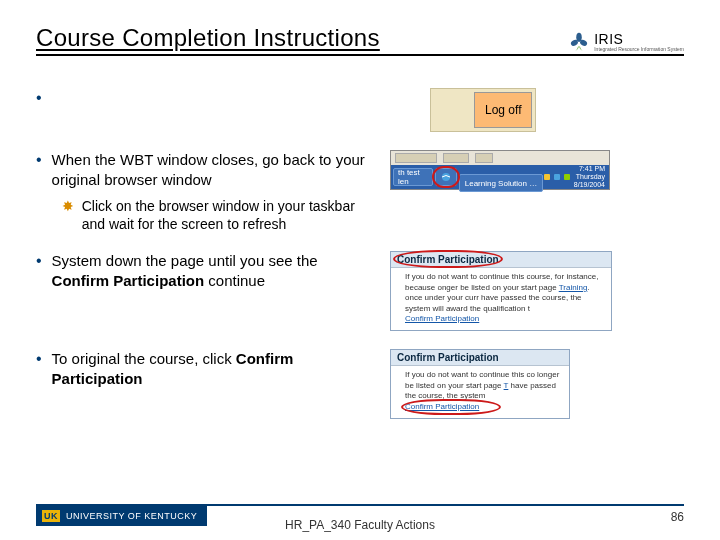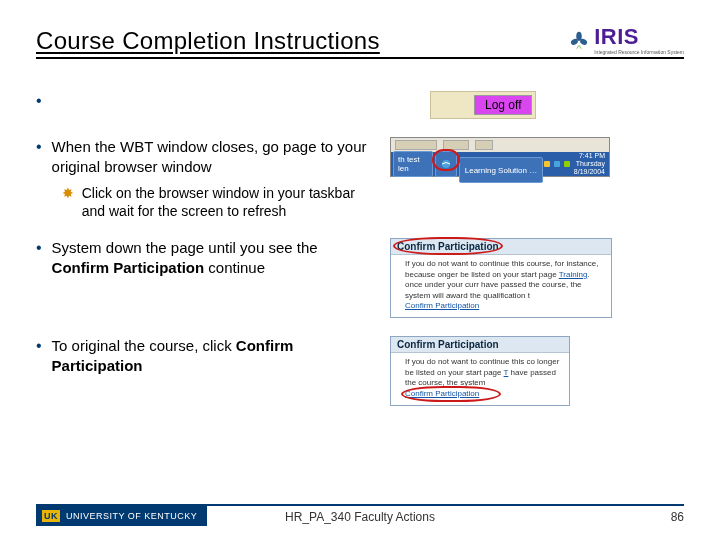--- a/index.html
+++ b/index.html
@@ -36,23 +36,23 @@
     display: flex;
     align-items: center;
     gap: 4px;
   }
   .iris-flower {
     width: 22px; height: 22px;
     position: relative;
   }
   .iris-flower svg { width: 22px; height: 22px; }
   .iris-text {
-    font-size: 22px;
-    font-weight: 700;
-    color: #4c1d95;
+    font-size: 14px;
+    font-weight: 400;
+    color: #000000;
     letter-spacing: 0.5px;
   }
   .iris-sub { font-size: 5px; color: #555; line-height: 1; }
   .content {
     position: relative;
   }
   .bullet-row {
     display: flex;
     align-items: flex-start;
     margin-bottom: 18px;
@@ -90,22 +90,22 @@
     color: #d98c00;
     font-size: 14px;
     flex: 0 0 auto;
   }
   strong { font-weight: 700; }
 
   
   .shot-logoff {
     display: inline-block;
     border: 1px solid #999;
-    background: #d946ef;
-    padding: 2px 10px;
+    background: #fdba74;
+    padding: 10px 10px;
     font-size: 12px;
     color: #000;
     position: relative;
     margin-left: 40px;
   }
   .shot-logoff.outer {
     border: 1px solid #c9c099;
     background: #efe6c4;
     padding: 3px;
   }
@@ -131,21 +131,21 @@
   .taskbar-bot {
     background: #2a5ea8;
     height: 24px;
     display: flex;
     align-items: center;
     justify-content: space-between;
     padding: 0 2px;
   }
   .tb-left { display:flex; gap:2px; align-items:center; }
   .tb-item {
-    height: 26px;
+    height: 18px;
     background: #3e72b8;
     border: 1px solid #6b99d4;
     border-radius: 2px;
     display:flex; align-items:center; justify-content:center;
     font-size: 8px; color:#fff; padding: 0 4px;
   }
   .tb-item.learn { background:#3e72b8; width: 84px; margin-top: 12px; }
   .tb-item.ie { width: 22px; }
   .tb-item.circled { position: relative; }
   .red-oval {
@@ -221,21 +221,21 @@
     font-weight: 700;
     font-size: 9px;
     padding: 1px 2px;
   }
   .footer-center {
     position: absolute;
     left: 0; right: 0;
     text-align: center;
     font-size: 12px;
     color: #333;
-    top: 6px;
+    top: 14px;
     pointer-events: none;
   }
   .page-num {
     font-size: 12px;
     color: #333;
   }
 </style>
 </head>
 <body>
 
@@ -276,21 +276,21 @@
         <span class="shot-logoff outer">
           <span class="shot-logoff">Log off</span>
         </span>
       </div>
     </div>
 
     <div class="bullet-row" style="margin-top:6px;">
       <div class="bullet-text-col">
         <div class="b">
           <span class="dot">•</span>
-          <span>When the WBT window closes, go page to your original browser window</span>
+          <span>When the WBT window closes, go back to your original browser window</span>
         </div>
         <div class="sub">
           <span class="star">✸</span>
           <span>Click on the browser window in your taskbar and wait for the screen to refresh</span>
         </div>
       </div>
       <div class="bullet-img-col">
         <div class="shot-taskbar">
           <div class="taskbar-top">
             <span class="tb-chip"></span>

